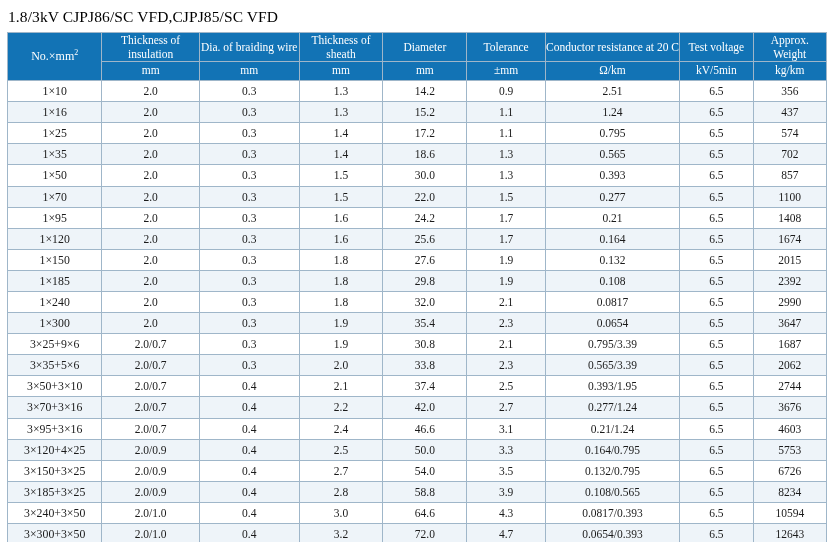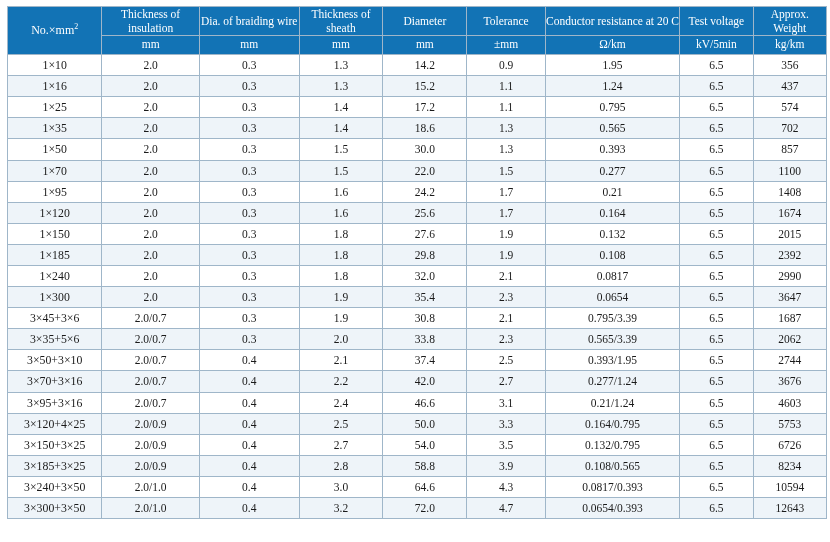--- a/index.html
+++ b/index.html
@@ -80,20 +80,21 @@
     font-size: 8px;
     vertical-align: super;
     line-height: 0;
   }
 </style>
 </head>
 <body>
 
 <div class="page">
 
+  <div class="doc-title">1.8/3kV CJPJ86/SC VFD,CJPJ85/SC VFD</div>
 
   <table class="spec-table">
     <colgroup>
       <col style="width:90px">
       <col style="width:93px">
       <col style="width:95px">
       <col style="width:80px">
       <col style="width:80px">
       <col style="width:75px">
       <col style="width:128px">
@@ -124,21 +125,21 @@
       </tr>
     </thead>
     <tbody id="table-body">
         <tr>
           <td class="first-col">1×10</td>
           <td>2.0</td>
           <td>0.3</td>
           <td>1.3</td>
           <td>14.2</td>
           <td>0.9</td>
-          <td>1.95</td>
+          <td>2.51</td>
           <td>6.5</td>
           <td>356</td>
         </tr>
         <tr class="alt">
           <td class="first-col">1×16</td>
           <td>2.0</td>
           <td>0.3</td>
           <td>1.3</td>
           <td>15.2</td>
           <td>1.1</td>
@@ -250,21 +251,21 @@
           <td>2.0</td>
           <td>0.3</td>
           <td>1.9</td>
           <td>35.4</td>
           <td>2.3</td>
           <td>0.0654</td>
           <td>6.5</td>
           <td>3647</td>
         </tr>
         <tr>
-          <td class="first-col">3×45+3×6</td>
+          <td class="first-col">3×25+9×6</td>
           <td>2.0/0.7</td>
           <td>0.3</td>
           <td>1.9</td>
           <td>30.8</td>
           <td>2.1</td>
           <td>0.795/3.39</td>
           <td>6.5</td>
           <td>1687</td>
         </tr>
         <tr class="alt">

